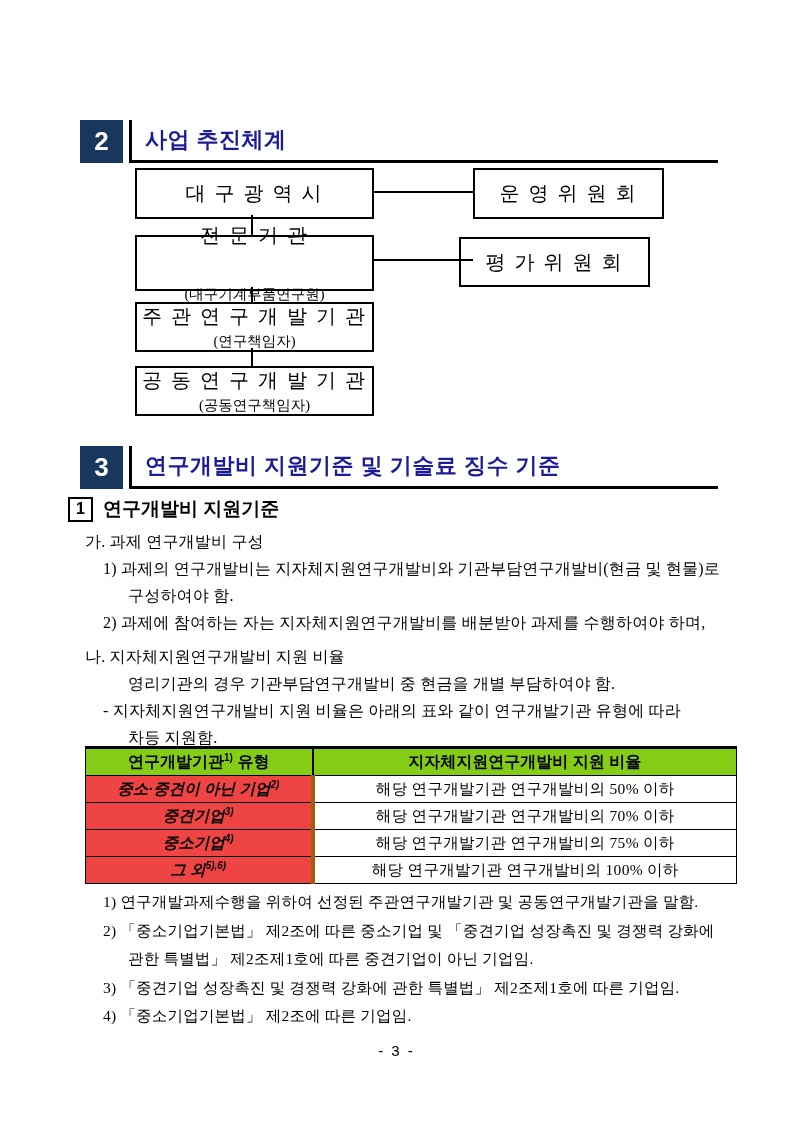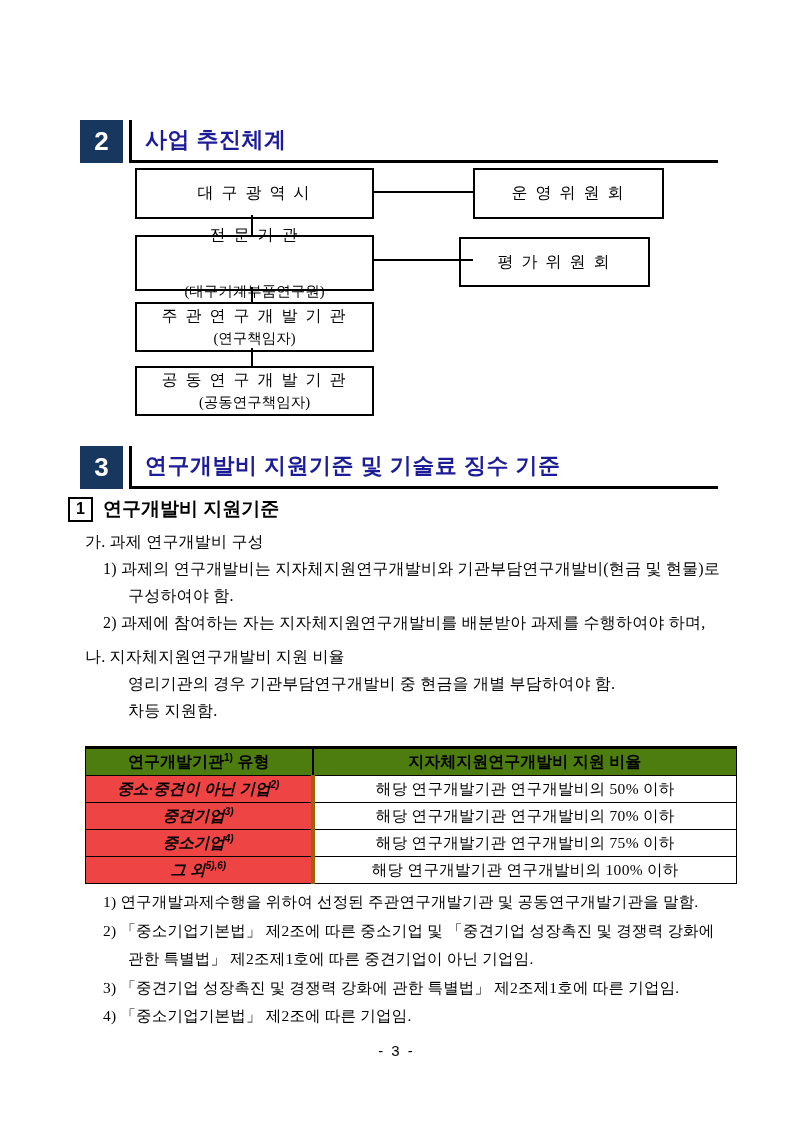--- a/index.html
+++ b/index.html
@@ -27,21 +27,21 @@
     color:#1c1c99; letter-spacing:0.5px;text-align:right;
   }
 
   
   .orgchart { position:absolute; left:0; top:164px; width:793px; height:252px; }
   .obox {
     position:absolute; border:2px solid #000; background:#fff;
     display:flex; flex-direction:column; align-items:center; justify-content:center;
     text-align:center;
   }
-  .obox .main { font-size:16px; letter-spacing:2px; }
+  .obox .main { font-size:20px; letter-spacing:2px; }
   .obox .subl { font-size:14.5px; margin-top:2px; }
   .b-daegu { left:135px; top:4px;   width:235px; height:47px; }
   .b-steer { left:473px; top:4px;   width:187px; height:47px; }
   .b-agency{ left:135px; top:71px;  width:235px; height:52px;gap:34px; }
   .b-eval  { left:459px; top:73px;  width:187px; height:46px; }
   .b-lead  { left:135px; top:138px; width:235px; height:46px; }
   .b-joint { left:135px; top:202px; width:235px; height:46px; }
   .conn-h { position:absolute; border-top:2px solid #000; height:0; }
   .ch1 { left:372px; top:27px;  width:101px; }
   .ch2 { left:372px; top:95px;  width:101px; }
@@ -74,21 +74,21 @@
   .ratio-table {
     position:absolute; left:85px; top:746px; width:652px;
     border-collapse:collapse; table-layout:fixed;
     border-top:3px solid #000;
   }
   .ratio-table col.c1 { width:227px; }
   .ratio-table th, .ratio-table td {
     border:1px solid #000; height:26px; text-align:center; vertical-align:middle;
     padding:0 4px;
   }
-  .ratio-table th { background:#4d7c0f; font-family:"Liberation Sans", sans-serif; font-size:16px; font-weight:bold;margin-top:32px; }
+  .ratio-table th { background:#84cc16; font-family:"Liberation Sans", sans-serif; font-size:16px; font-weight:bold;margin-top:32px; }
   .ratio-table td.c1 { background:#ef4444; font-family:"Liberation Sans", sans-serif; font-size:15.5px; font-weight:bold; border-right:4px solid #a16207;font-style:italic; }
   .ratio-table th.h1 { border-right:2px solid #000; }
   .ratio-table td.c2 { font-size:15.5px; letter-spacing:0.3px; }
   sup { font-size:10px; line-height:0; }
 
   
   .footnotes { position:absolute; left:0; top:888px; width:793px; font-size:15.5px; }
   .fn-line { line-height:28.5px; letter-spacing:0.2px; }
   .fn-ind  { margin-left:103px; }
   .fn-cont { margin-left:128px; }
@@ -153,20 +153,21 @@
     <span>연구개발비 지원기준</span>
   </div>
 
   <div class="bodytext">
     <div class="bl ind0">가. 과제 연구개발비 구성</div>
     <div class="bl ind1">1) 과제의 연구개발비는 지자체지원연구개발비와 기관부담연구개발비(현금 및 현물)로</div>
     <div class="bl ind2">구성하여야 함.</div>
     <div class="bl ind1">2) 과제에 참여하는 자는 지자체지원연구개발비를 배분받아 과제를 수행하여야 하며,</div>
     <div class="bl ind0 gap-before">나. 지자체지원연구개발비 지원 비율</div>
     <div class="bl ind2">영리기관의 경우 기관부담연구개발비 중 현금을 개별 부담하여야 함.</div>
+    <div class="bl ind1">- 지자체지원연구개발비 지원 비율은 아래의 표와 같이 연구개발기관 유형에 따라</div>
     <div class="bl ind2">차등 지원함.</div>
   </div>
 
   <table class="ratio-table">
     <colgroup>
         <col class="c1">
         <col class="c2">
       </colgroup>
     <tbody>
         <tr>

